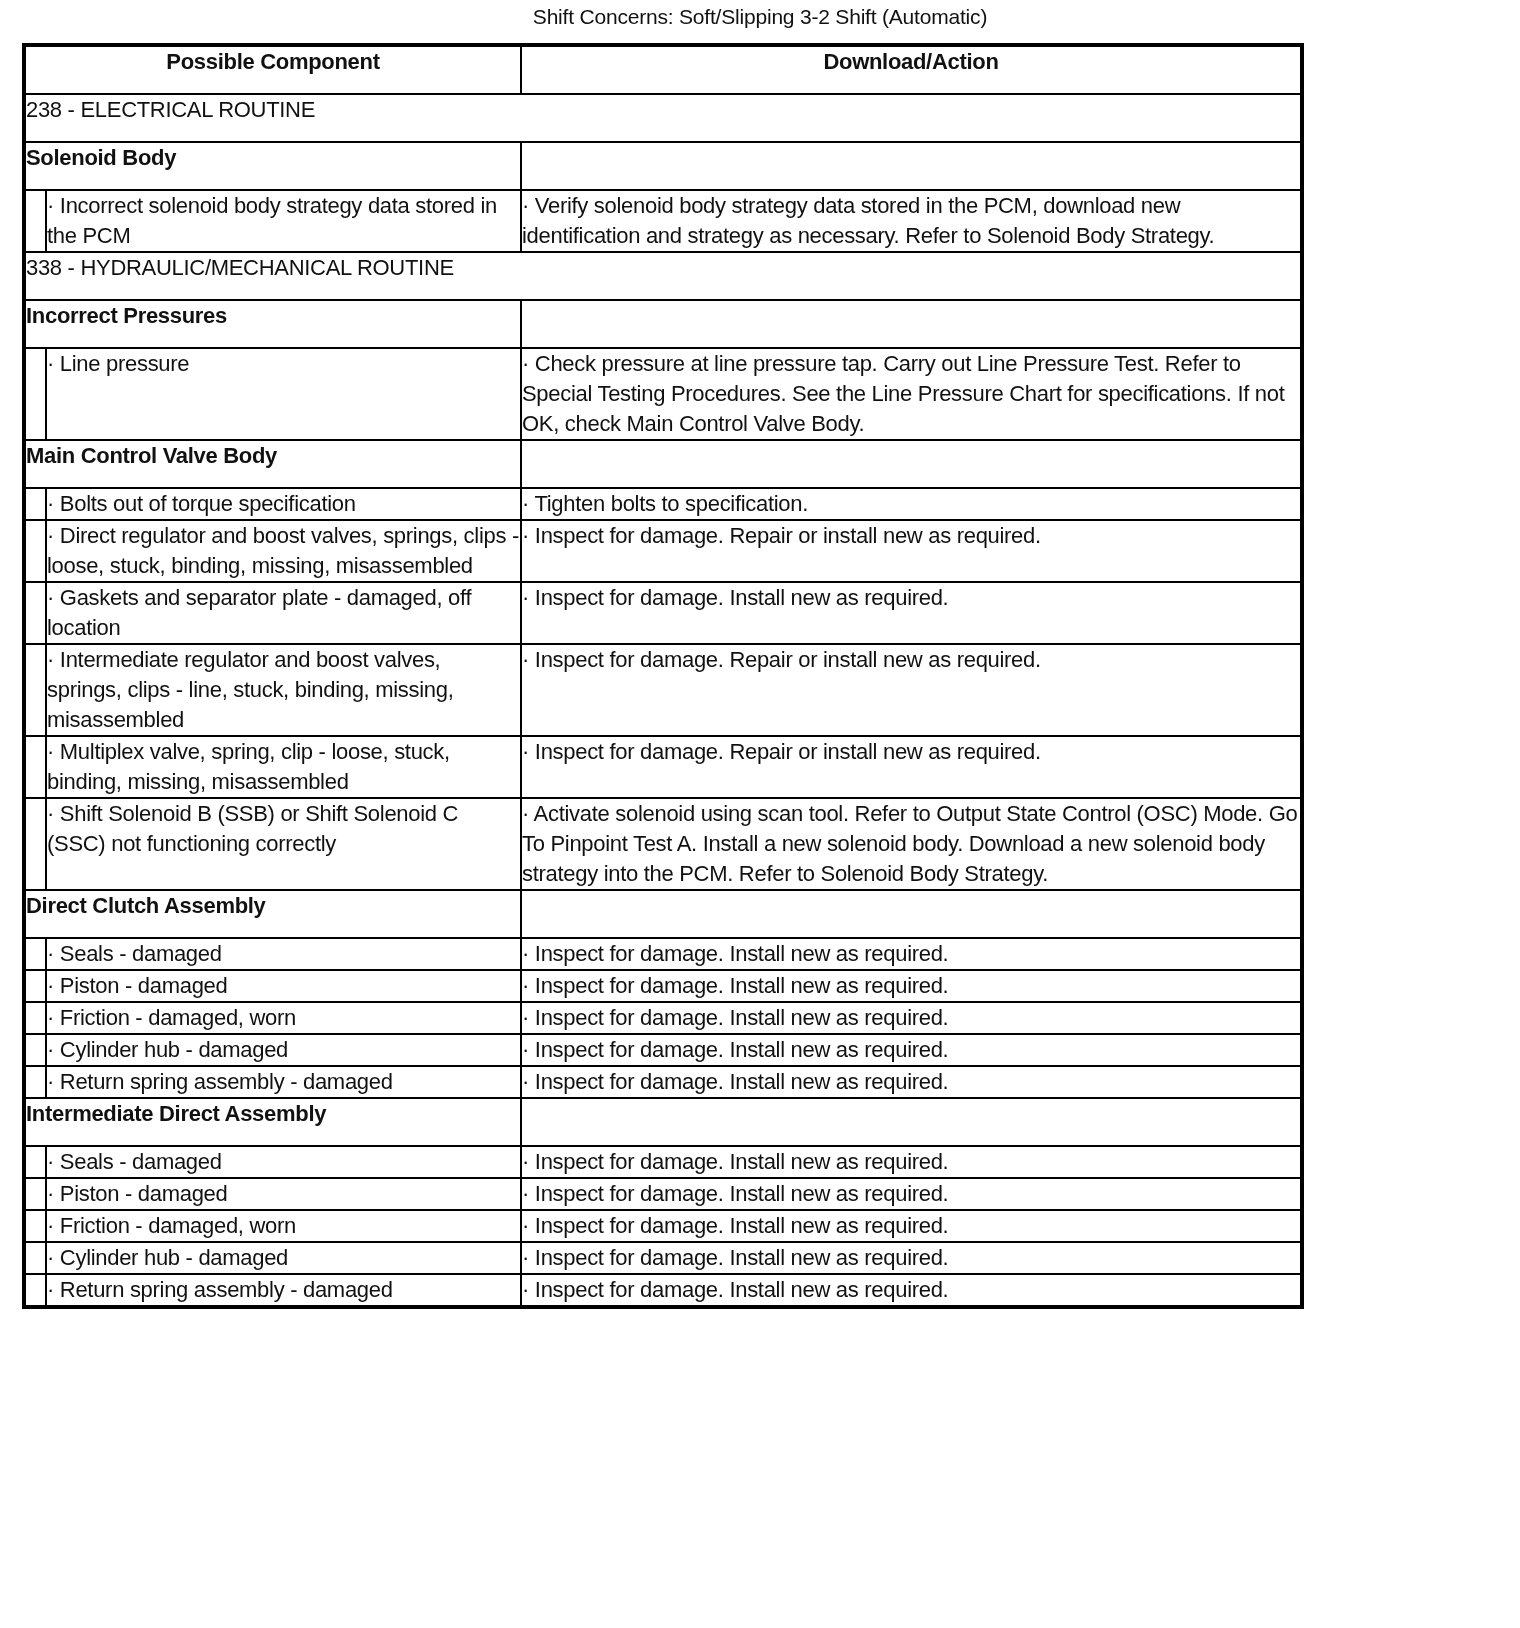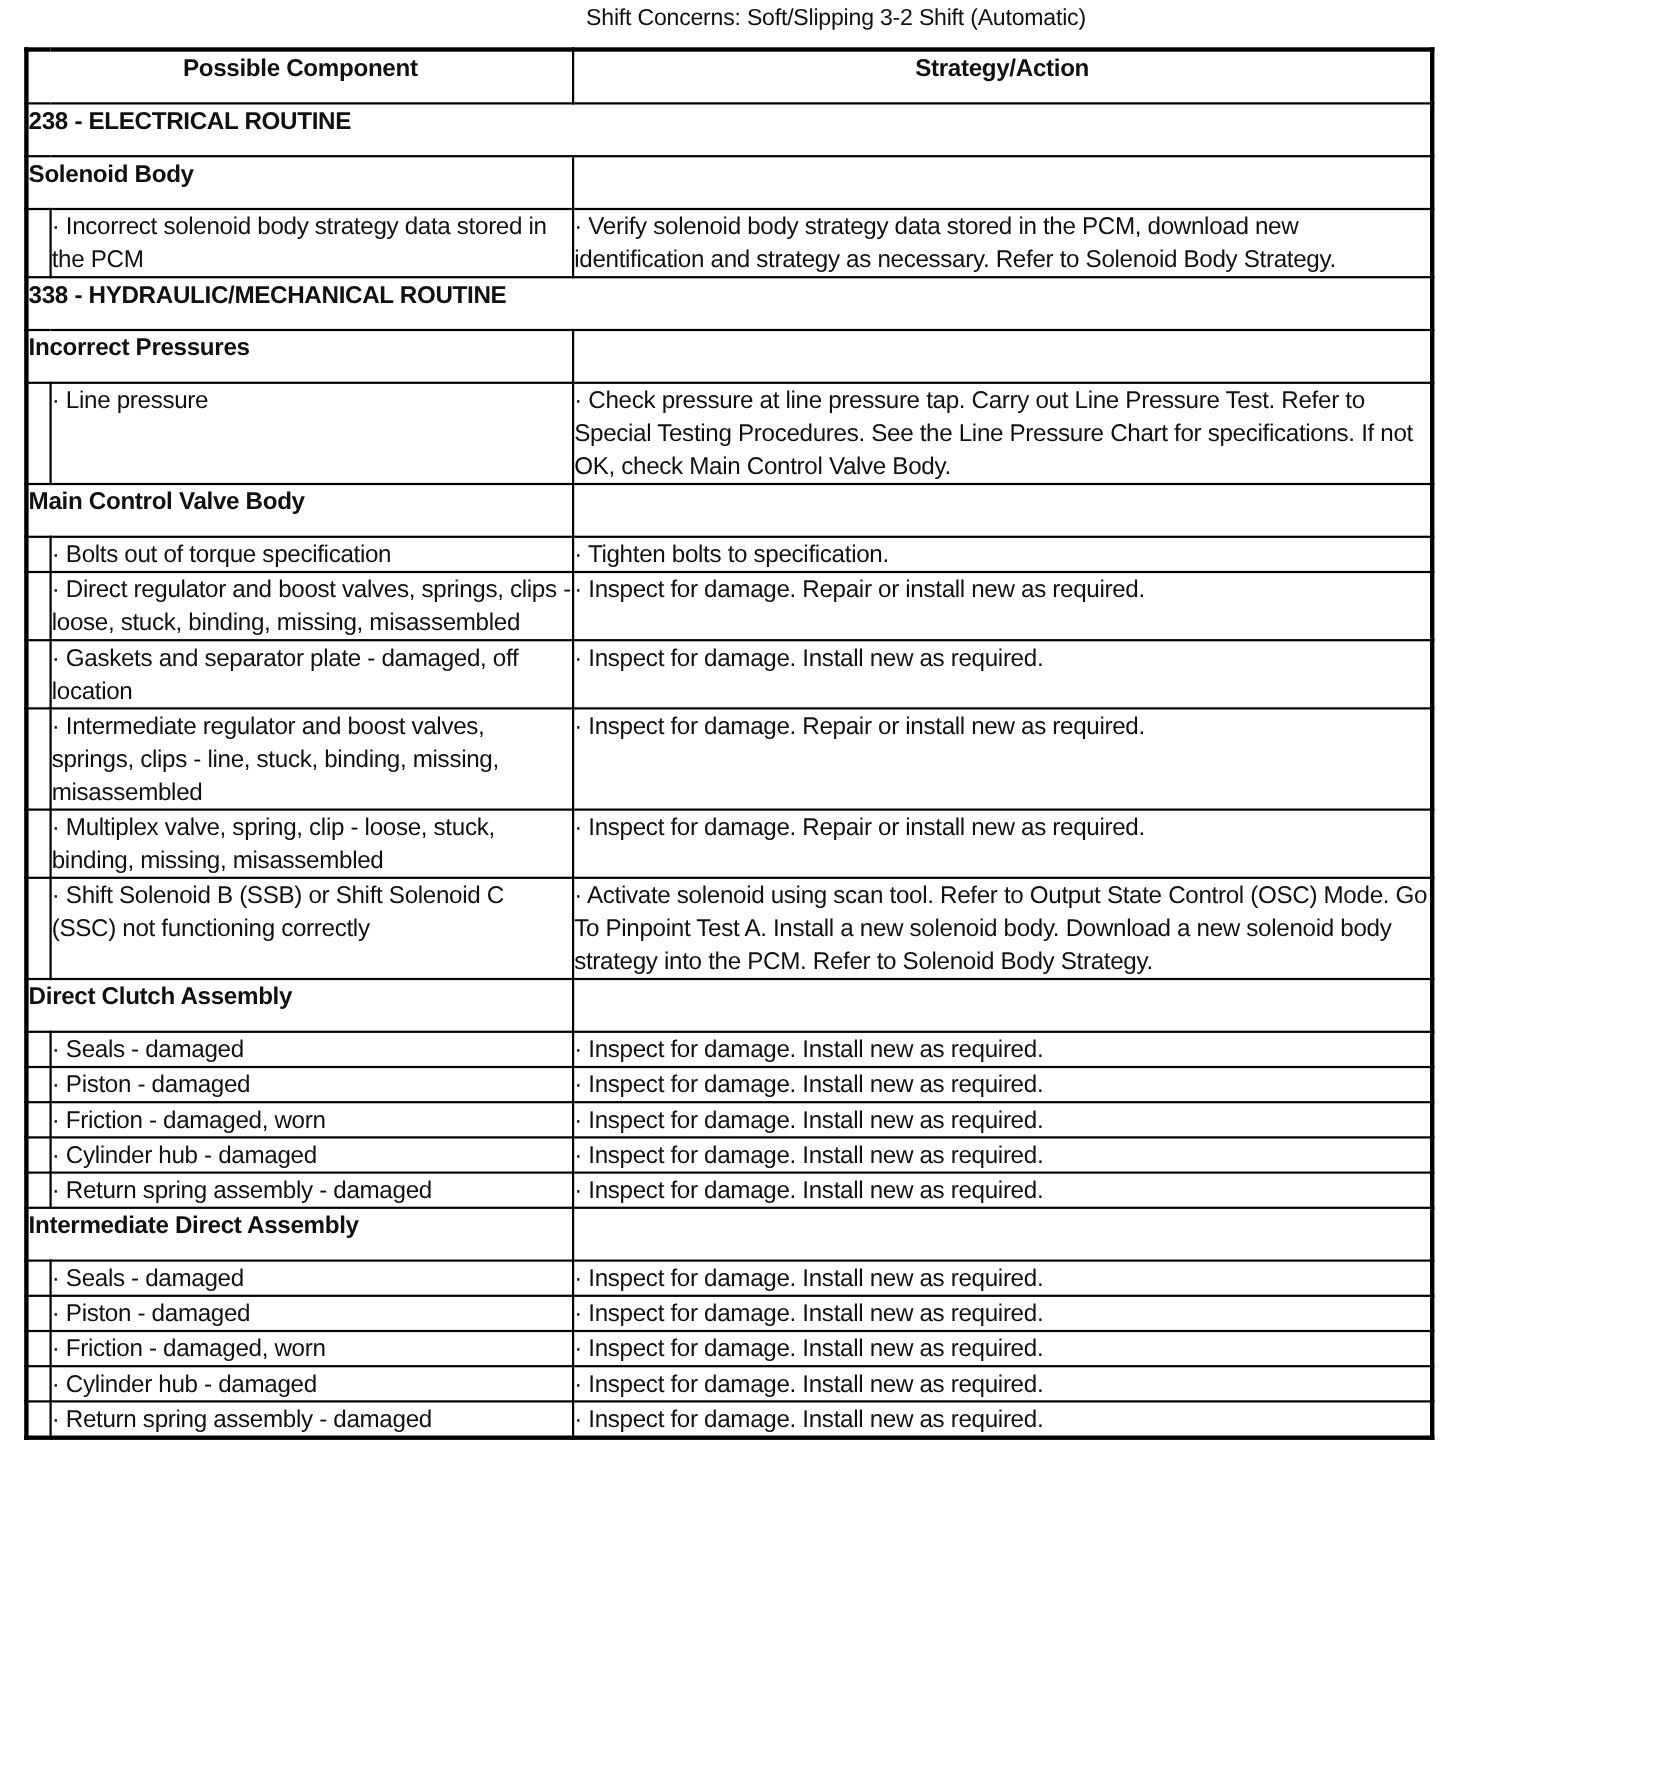--- a/index.html
+++ b/index.html
@@ -17,42 +17,42 @@
     table-layout: fixed;
   }
   table.diag td, table.diag th {
     border: 2px solid #000000; padding: 0; vertical-align: top;
     font-size: 22px; line-height: 30px; letter-spacing: -0.3px;
   }
   col.c-indent { width: 22px; }
   col.c-comp { width: 475px; }
   col.c-act { width: auto; }
   th.hdr { font-weight: bold; text-align: center; height: 46px; vertical-align: middle; }
-  td.routine { font-weight: bold; height: 46px; vertical-align: middle; padding-left: 8px; }
+  td.routine { font-weight: normal; height: 46px; vertical-align: middle; padding-left: 8px; }
   td.group { font-weight: bold; height: 46px; vertical-align: middle; padding-left: 8px; margin-top: 40px; }
   td.group-empty { height: 46px; }
   td.indent { }
   td.item { padding: 8px 8px 8px 7px; }
   td.action { padding: 8px 8px 8px 8px; }
 </style>
 </head>
 <body>
 
 <div class="page-title">Shift Concerns: Soft/Slipping 3-2 Shift (Automatic)</div>
 
 <table class="diag">
   <colgroup>
     <col class="c-indent">
     <col class="c-comp">
     <col class="c-act">
   </colgroup>
   <thead>
     <tr>
       <th class="hdr" colspan="2">Possible Component</th>
-      <th class="hdr">Strategy/Action</th>
+      <th class="hdr">Download/Action</th>
     </tr>
   </thead>
   <tbody id="tbody">
       <tr>
         <td class="routine" colspan="3">238 - ELECTRICAL ROUTINE</td>
       </tr>
       <tr>
         <td class="group" colspan="2">Solenoid Body</td>
         <td class="group-empty"></td>
       </tr>

